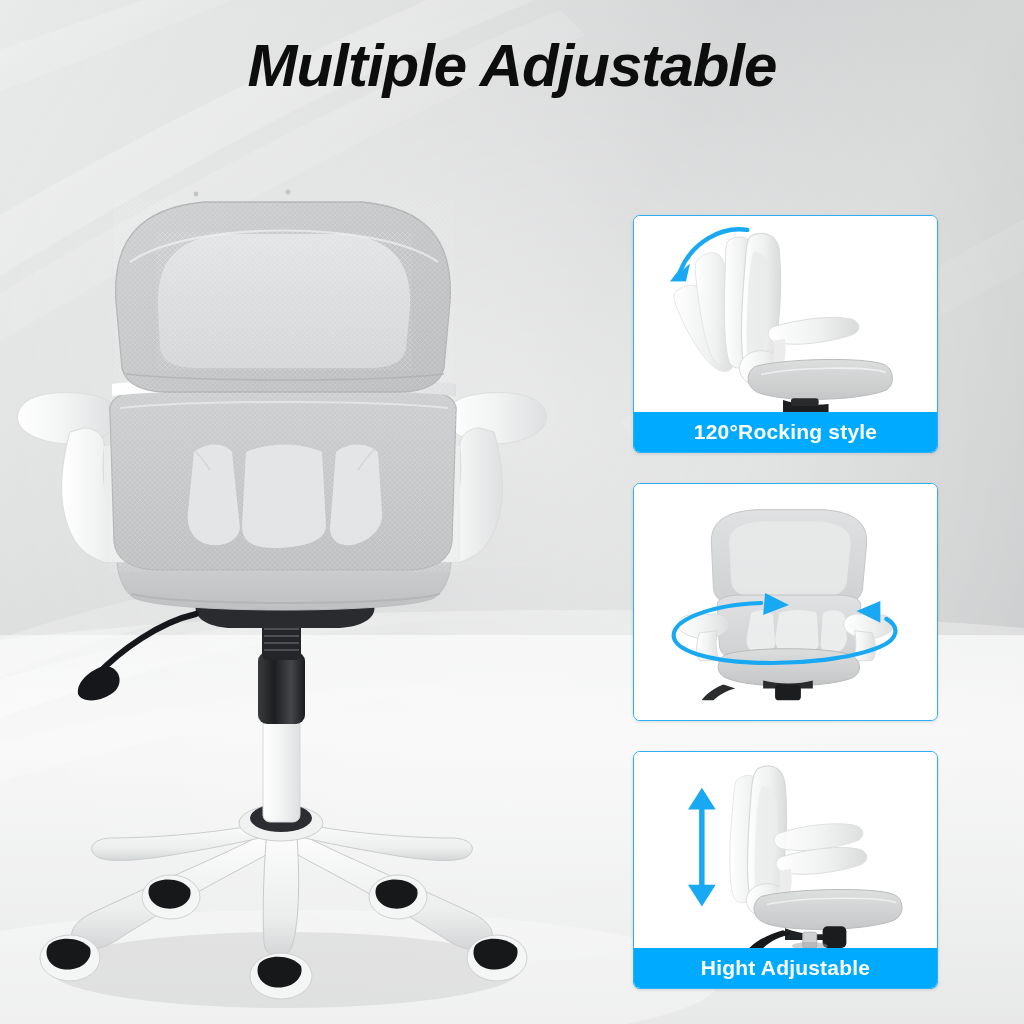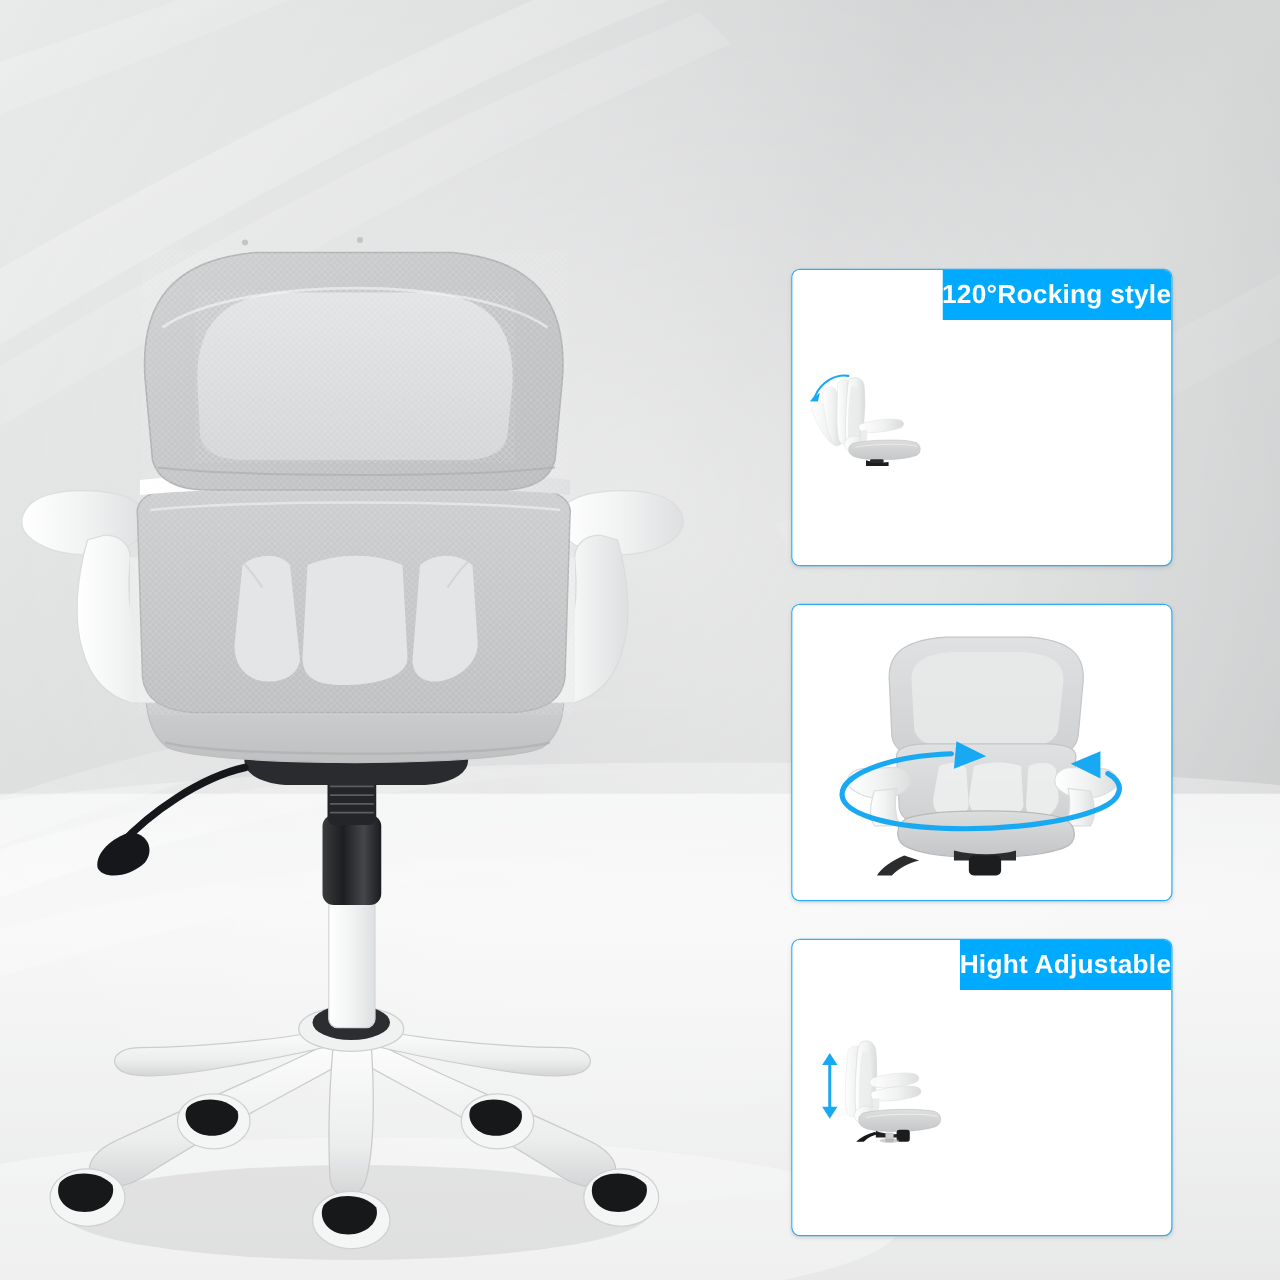--- a/index.html
+++ b/index.html
@@ -37,21 +37,21 @@
 
   
   .hero { position:absolute; left:0; top:170px; width:620px; height:854px; z-index:4; }
 
   
   .cards { position:absolute; left:633px; top:215px; width:305px; z-index:7; }
   .card {
     width:305px; height:238px; margin-bottom:30px;
     border:1.5px solid #2bb0f5; border-radius:7px;
     background:#ffffff; overflow:hidden;
-    display:flex; flex-direction:row;
+    display:flex; flex-direction:column;
     box-shadow:0 1px 3px rgba(120,125,130,.25);
   }
   .card:last-child { margin-bottom:0; }
   .card-art { flex:1; position:relative; background:#fff; overflow:hidden; }
   .card-art svg { position:absolute; inset:0; width:100%; height:100%; }
   .card-caption {
     height:40px; flex:0 0 40px; background:#00abff;
     display:flex; align-items:center; justify-content:center;
     color:#ffffff; font-size:21px; font-weight:bold; letter-spacing:.2px;
     white-space:nowrap;
@@ -90,20 +90,21 @@
     <path d="M -60 700 C 160 620, 360 600, 620 625 C 430 600, 200 640, -60 740 Z" fill="url(#swB)" opacity=".75"></path>
     <path d="M -60 660 C 170 572, 380 545, 640 570 C 420 552, 190 596, -60 700 Z" fill="url(#swB)" opacity=".5"></path>
     <path d="M -60 760 C 180 690, 400 672, 660 694 C 440 676, 200 716, -60 800 Z" fill="url(#swB)" opacity=".45"></path>
     <path d="M 620 420 C 760 360, 880 300, 1040 210 L 1060 250 C 900 340, 780 400, 640 455 Z" fill="url(#swA)" opacity=".25"></path>
 
     <path d="M 0 640 C 280 605, 700 600, 1024 628 L 1024 1024 L 0 1024 Z" fill="#ffffff" opacity=".32"></path>
     <ellipse cx="300" cy="980" rx="420" ry="70" fill="#ffffff" opacity=".35"></ellipse>
   </svg>
 
   <div class="headings">
+    <div class="title">Multiple Adjustable</div>
   </div>
 
   <div class="hero">
     <svg viewBox="0 0 620 854" preserveAspectRatio="xMidYMid meet">
       <defs>
         <linearGradient id="meshTop" x1="0" y1="0" x2="1" y2="1">
           <stop offset="0%" stop-color="#cfd0d1"></stop>
           <stop offset="50%" stop-color="#c5c6c7"></stop>
           <stop offset="100%" stop-color="#bcbdbe"></stop>
         </linearGradient>

